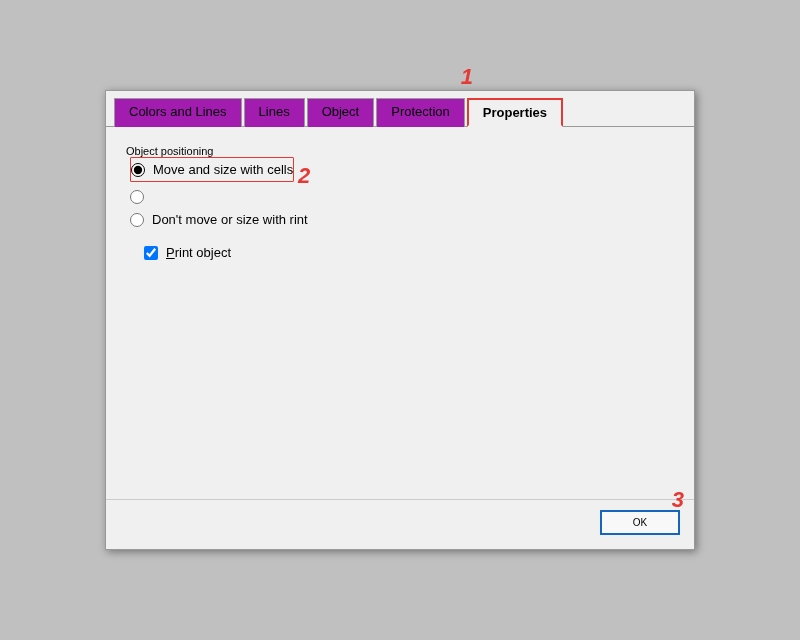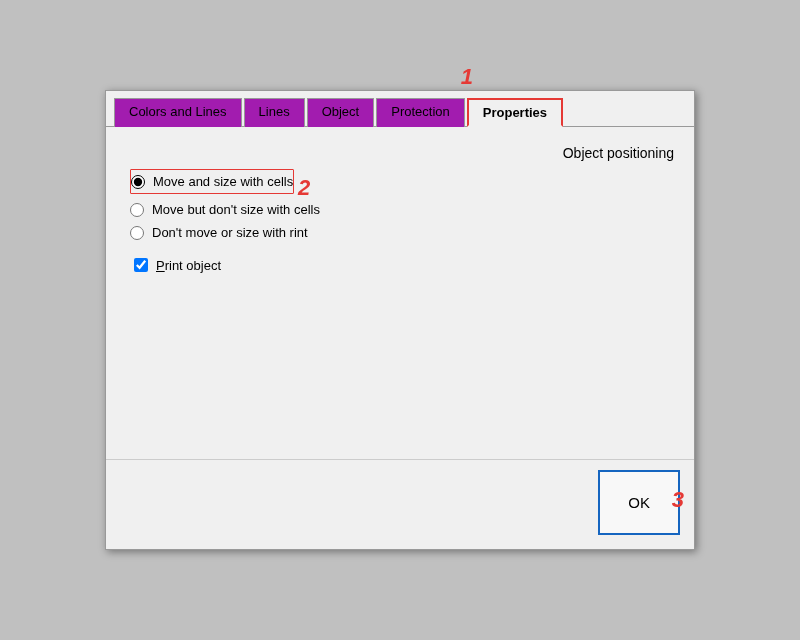--- a/index.html
+++ b/index.html
@@ -47,24 +47,23 @@
       font-weight: 600;
       z-index: 2;
       border: 2px solid #e53935;
       border-bottom: 2px solid #f0f0f0;
     }
     .tab-content {
       padding: 18px 20px;
       flex: 1;
     }
     .section-label {
-      font-size: 14px;
-      margin-bottom: 8px;
+      font-size: 11px;
+      margin-bottom: 0;
       color: #000;
-      text-align: right;
     }
     .radio-group {
       display: flex;
       flex-direction: column;
       gap: 8px;
       margin-left: 4px;
     }
     .radio-item {
       display: flex;
       align-items: center;
@@ -80,46 +79,46 @@
     .radio-highlighted {
       border: 1.5px solid #e53935;
       padding: 4px 0;
       border-radius: 1px;
       display: inline-flex;
       align-items: center;
       gap: 8px;
     }
     .checkbox-row {
       display: flex;
-      align-items: flex-start;
+      align-items: flex-end;
       gap: 8px;
       margin-top: 18px;
-      margin-left: 8px;
+      margin-left: 18px;
       cursor: pointer;
     }
     .checkbox-row input[type="checkbox"] {
       width: 14px;
       height: 14px;
       cursor: pointer;
     }
     .underline {
       text-decoration: underline;
     }
     .dialog-footer {
       display: flex;
       justify-content: flex-end;
       align-items: center;
       padding: 10px 14px 14px 14px;
       border-top: 1px solid #ccc;
       gap: 8px;
       position: relative;
     }
     .btn {
-      padding: 22px 28px;
-      font-size: 15px;
+      padding: 5px 28px;
+      font-size: 10px;
       cursor: pointer;
       border: 1px solid #999;
       background: #f0f0f0;
       min-width: 80px;
     }
     .btn-ok {
       border: 2px solid #1565c0;
       background: #f8f8f8;
     }
     .annotation-red {
@@ -171,21 +170,20 @@
 
       <label class="radio-item">
         <span class="radio-highlighted">
           <input type="radio" name="positioning" checked="" style="">
           <span>Move and size with cells</span>
         </span>
       </label>
 
       <label class="radio-item">
         <input type="radio" name="positioning" style="">
-        <span>Move but don't size with cells</span>
       </label>
 
       <label class="radio-item">
         <input type="radio" name="positioning" style="">
         <span>Don't move or size with rint</span>
       </label>
     </div>
 
     <label class="checkbox-row">
       <input type="checkbox" checked="" style="">

